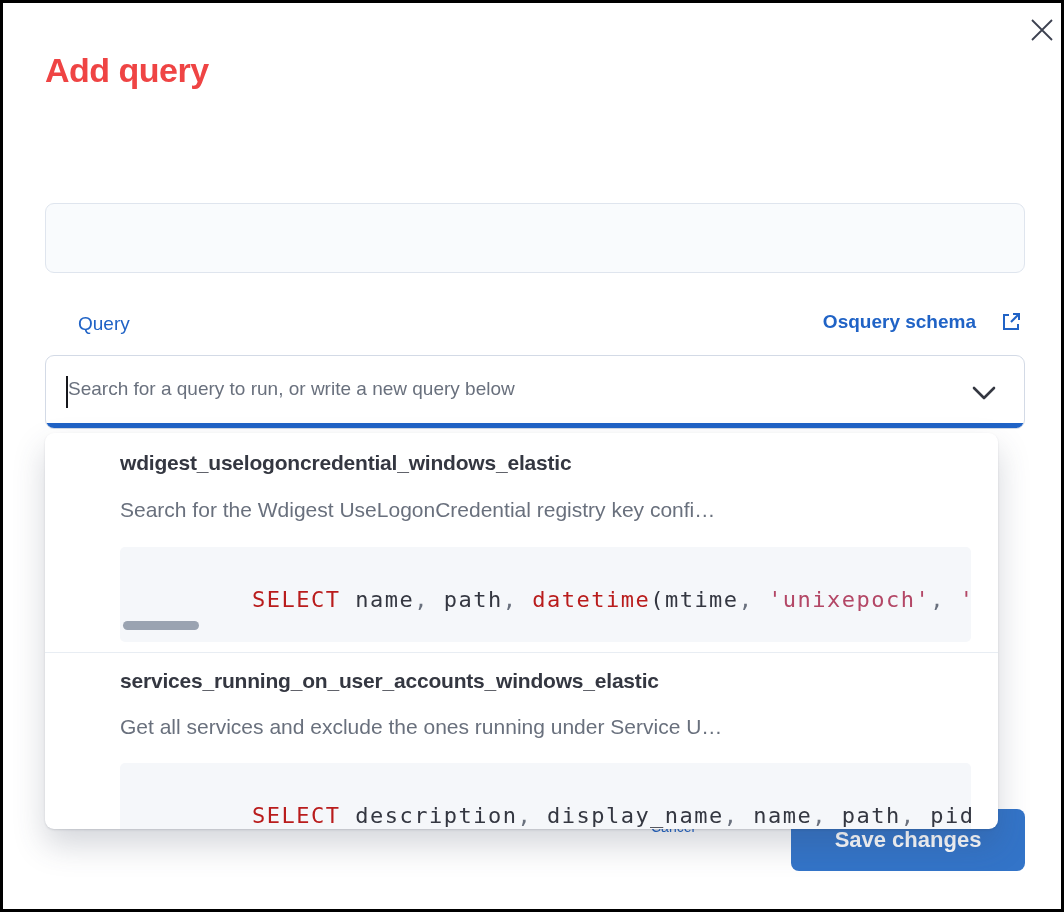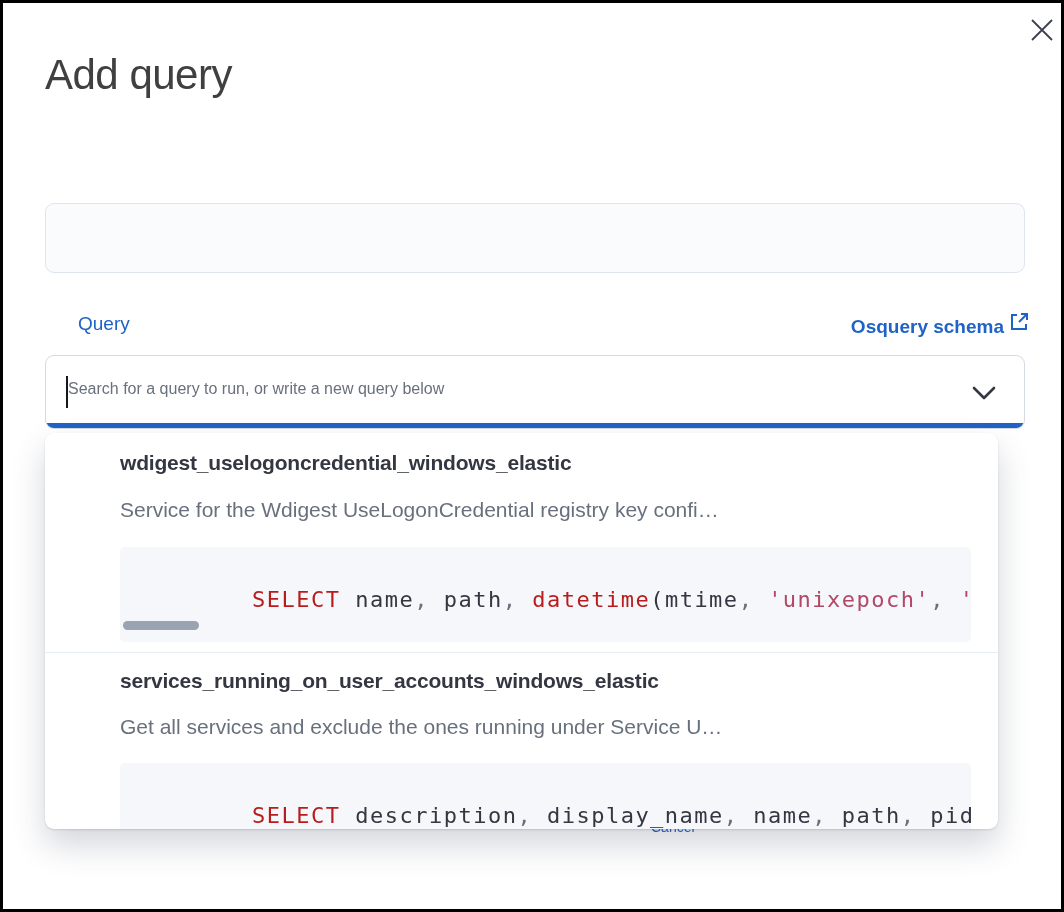--- a/index.html
+++ b/index.html
@@ -11,47 +11,47 @@
     background:#ffffff;
     font-family:"Liberation Sans", sans-serif;
     overflow:hidden;
   }
   .abs{position:absolute;}
 
   
   .close-btn{left:1025px;top:15px;width:28px;height:28px;cursor:pointer;display:flex;align-items:center;justify-content:center;}
 
   
-  .modal-title{left:42px;top:48px;font-size:42px;font-weight:400;color:#404040;letter-spacing:-0.5px;}
+  .modal-title{left:42px;top:48px;font-size:34px;font-weight:700;color:#ef4444;letter-spacing:-0.5px;}
 
   
   .field-label{left:42px;top:158px;font-size:19px;font-weight:700;color:#1a1c21;margin-top:44px;}
   .label-input{
     left:42px;top:200px;width:980px;height:70px;box-sizing:border-box;
     background:#f9fbfd;border:1px solid #dfe5ee;border-radius:9px;
     font-size:21px;color:#343741;padding:0 20px;outline:none;
   }
 
   
   .query-label{left:42px;top:310px;font-size:19px;font-weight:400;color:#2063c6;margin-left:33px;}
-  .schema-link{top:308px;right:31px;display:flex;align-items:flex-end;gap:4px;
+  .schema-link{top:308px;right:39px;display:flex;align-items:flex-start;gap:24px;
     font-size:19px;font-weight:700;color:#2063c6;text-decoration:none;cursor:pointer;}
 
   
   .combobox{
     left:42px;top:352px;width:980px;height:74px;box-sizing:border-box;
     background:#ffffff;border:1px solid #d3dae6;border-radius:9px;
     overflow:hidden;
   }
   .combobox input{
     position:absolute;left:0;top:0;width:100%;height:100%;box-sizing:border-box;
     border:none;outline:none;background:transparent;
     padding:0 60px 6px 22px;
     font-family:"Liberation Sans", sans-serif;
-    font-size:16px;color:#343741;
+    font-size:19px;color:#343741;
   }
   .combobox input::placeholder{color:#69707d;opacity:1;}
   .focus-bar{left:0;bottom:0;width:100%;height:5px;background:#2063c6;}
   .caret{left:20px;top:20px;width:2px;height:32px;background:#16171c;}
   .chevron{right:28px;top:30px;width:24px;height:14px;cursor:pointer;}
 
   
   .dropdown{
     left:42px;top:430px;width:953px;height:396px;
     background:#ffffff;border-radius:9px;
@@ -123,28 +123,31 @@
     <div class="abs caret"></div>
     <div class="abs chevron">
       <svg width="24" height="14" viewBox="0 0 24 14">
           <path d="M2 2 L12 12 L22 2" stroke="#343741" stroke-width="2.6" fill="none" stroke-linecap="round" stroke-linejoin="round"></path>
         </svg>
     </div>
     <div class="abs focus-bar"></div>
   </div>
 
   <div class="abs cancel-btn">Cancel</div>
+  <button class="abs save-btn">
+    <span>Save changes</span>
+  </button>
 
   <div class="abs dropdown">
 
     <div class="abs vscroll-dot"></div>
 
     <div>
       <div class="abs opt-title" style="top:18px;">wdigest_uselogoncredential_windows_elastic</div>
-      <div class="abs opt-desc" style="top:65px;">Service for the Wdigest UseLogonCredential registry key confi…</div>
+      <div class="abs opt-desc" style="top:65px;">Search for the Wdigest UseLogonCredential registry key confi…</div>
       <div class="abs sql-box" style="top:114px;height:95px;">
         <span><span class="tok-kw">SELECT</span><span class="tok-id"> name</span><span class="tok-p">, </span><span class="tok-id">path</span><span class="tok-p">, </span><span class="tok-kw">datetime</span><span class="tok-id">(mtime</span><span class="tok-p">, </span><span class="tok-str">'unixepoch'</span><span class="tok-p">, </span><span class="tok-str">'U</span></span>
       </div>
       <div class="abs hscroll-thumb" style="top:188px;"></div>
     </div>
 
     <div class="abs opt-divider"></div>
 
     <div>
       <div class="abs opt-title" style="top:236px;">services_running_on_user_accounts_windows_elastic</div>

